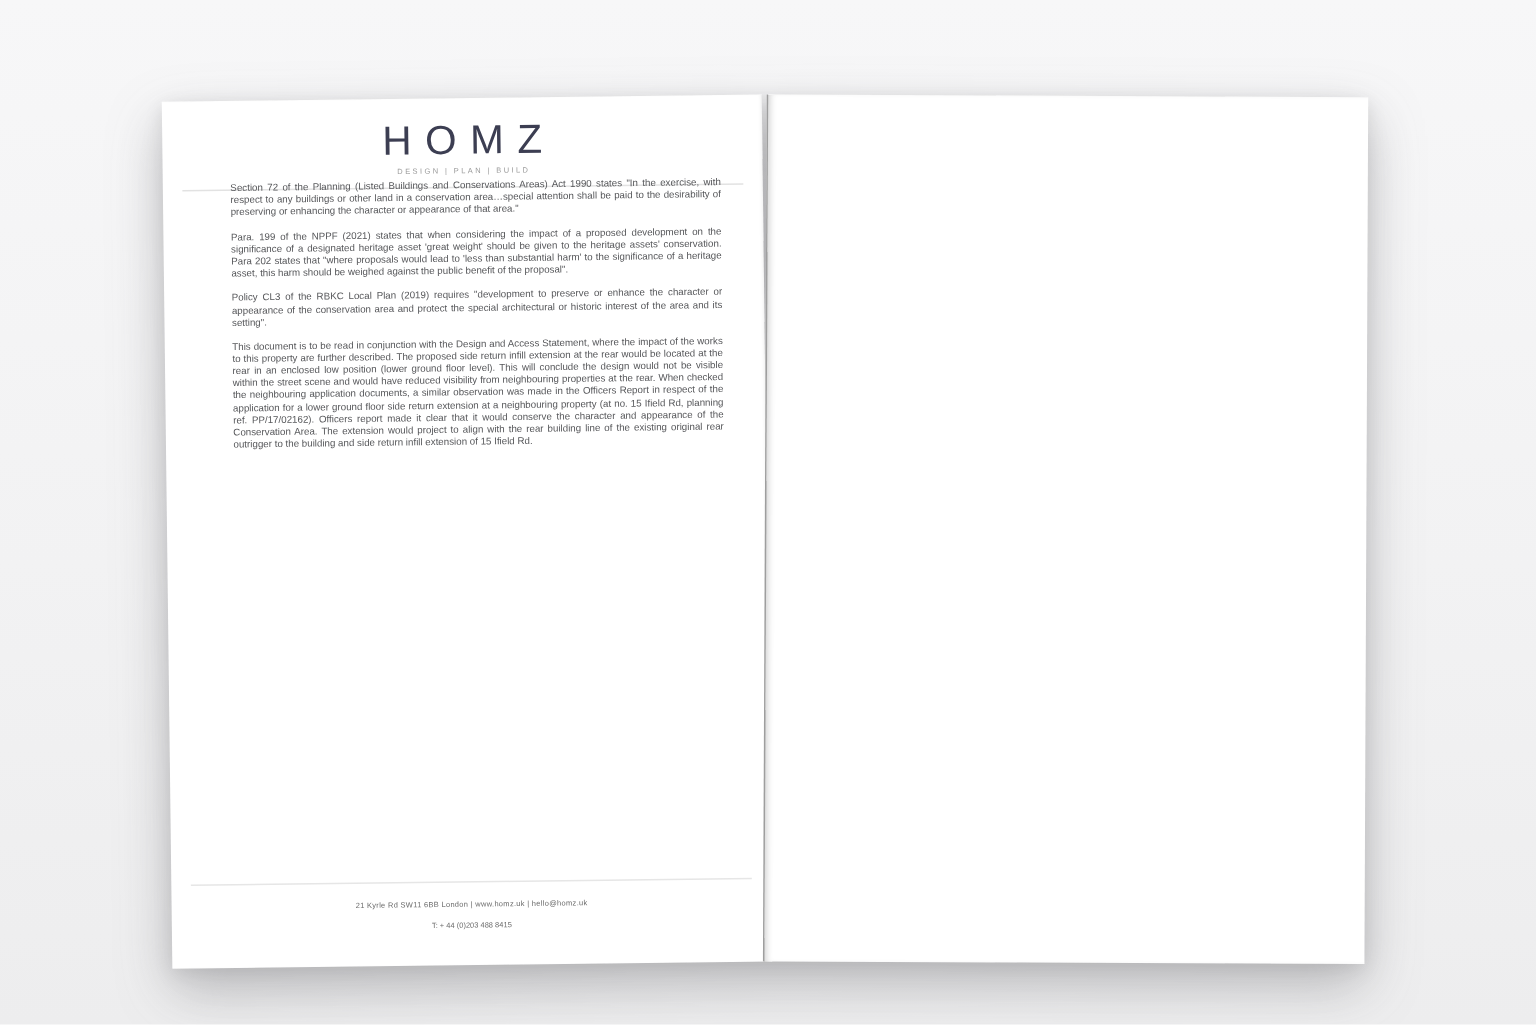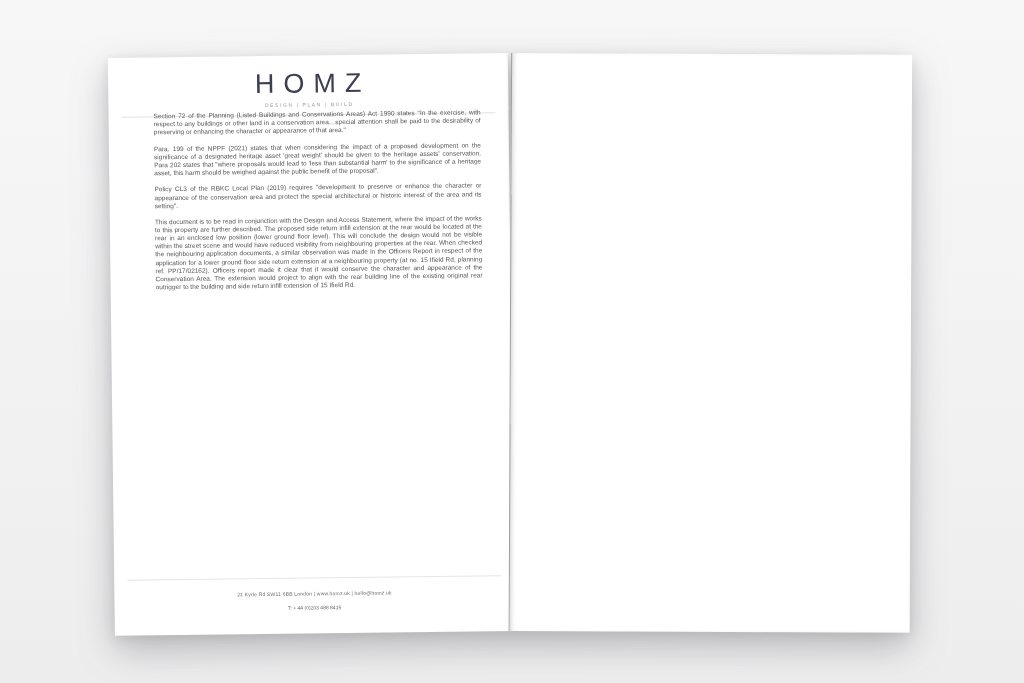--- a/index.html
+++ b/index.html
@@ -12,21 +12,21 @@
   }
   body {
     position: relative;
     background: linear-gradient(180deg, #f7f7f8 0%, #f2f2f3 55%, #ededee 100%);
   }
 
   
   .spread {
     position: absolute;
     left: 111px;
-    top: 53px;
+    top: 63px;
     width: 800px;
     height: 581px;
     filter: drop-shadow(0 14px 18px rgba(75,75,82,0.30)) drop-shadow(0 3px 6px rgba(0,0,0,0.10));
   }
   .page {
     position: absolute;
     top: 0;
     width: 400px;
     height: 578px;
     background: #ffffff;

